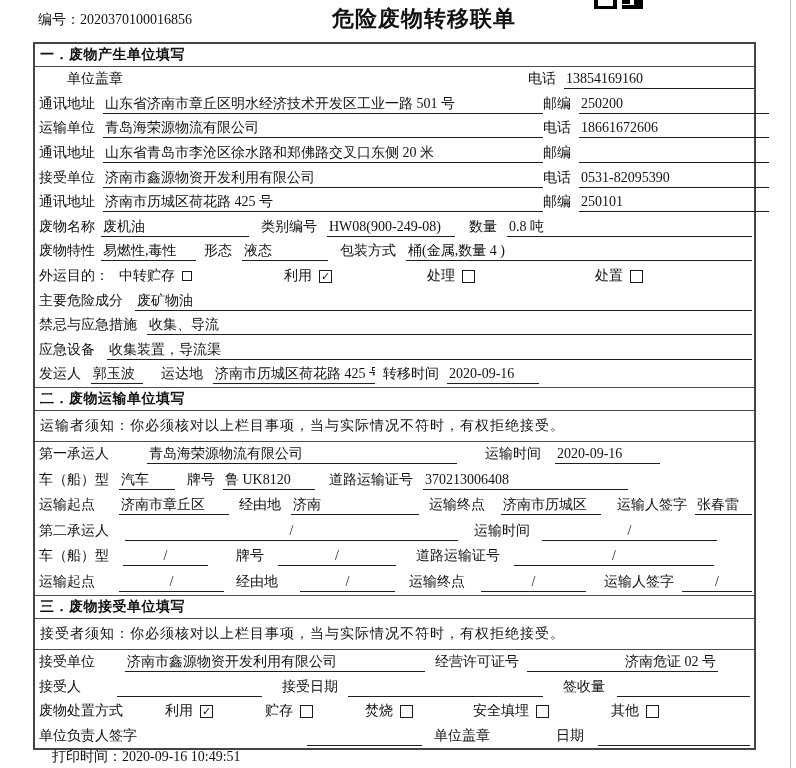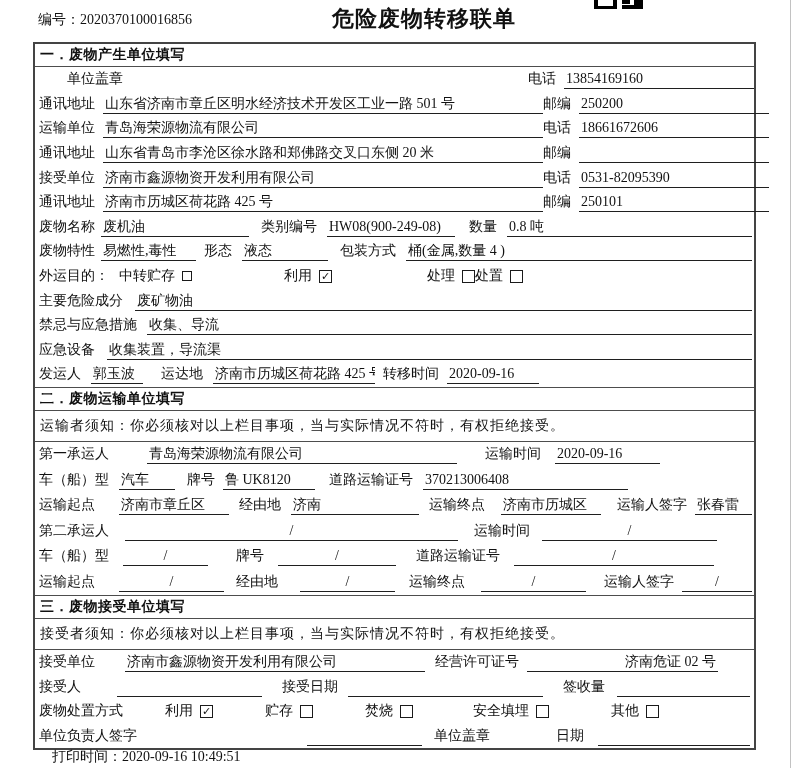--- a/index.html
+++ b/index.html
@@ -148,21 +148,21 @@
             <span class="cbox small"></span>
           </span>
           <span class="field" style="margin-left: 92px;">
             <span class="lab">利用</span>
             <span class="cbox checked">✓</span>
           </span>
           <span class="field" style="margin-left: 95px;">
             <span class="lab">处理</span>
             <span class="cbox"></span>
           </span>
-          <span class="field" style="">
+          <span class="field" style="margin-left: 120px;">
             <span class="lab">处置</span>
             <span class="cbox"></span>
           </span>
         </div>
         <div class="row">
           <span class="field" style="flex: 1 1 0%; display: flex;">
             <span class="lab">主要危险成分</span>
             <span class="val" style="margin-left: 12px; flex: 1 1 0%; margin-right: 2px;">废矿物油</span>
           </span>
         </div>

